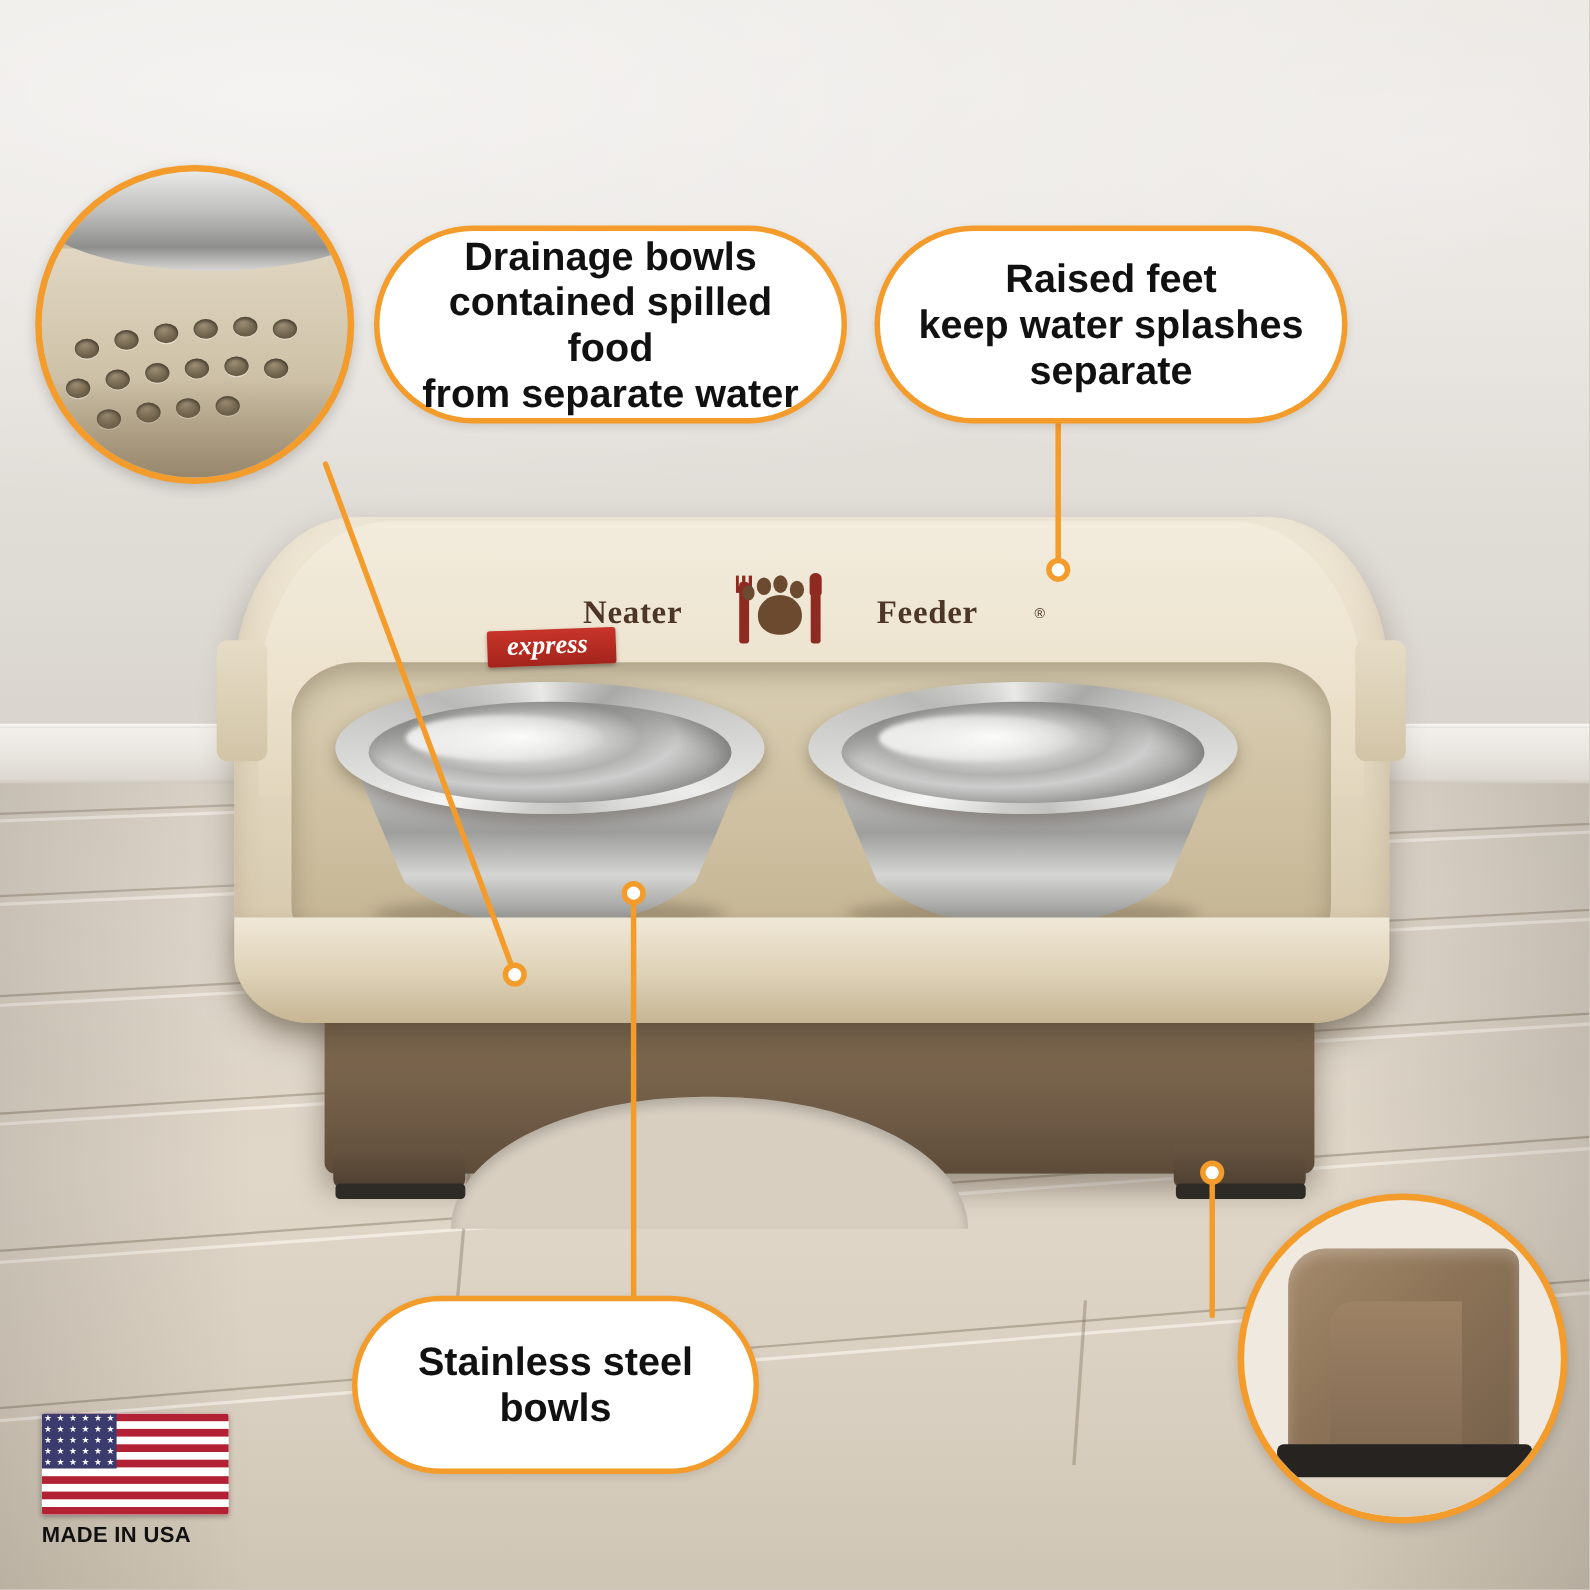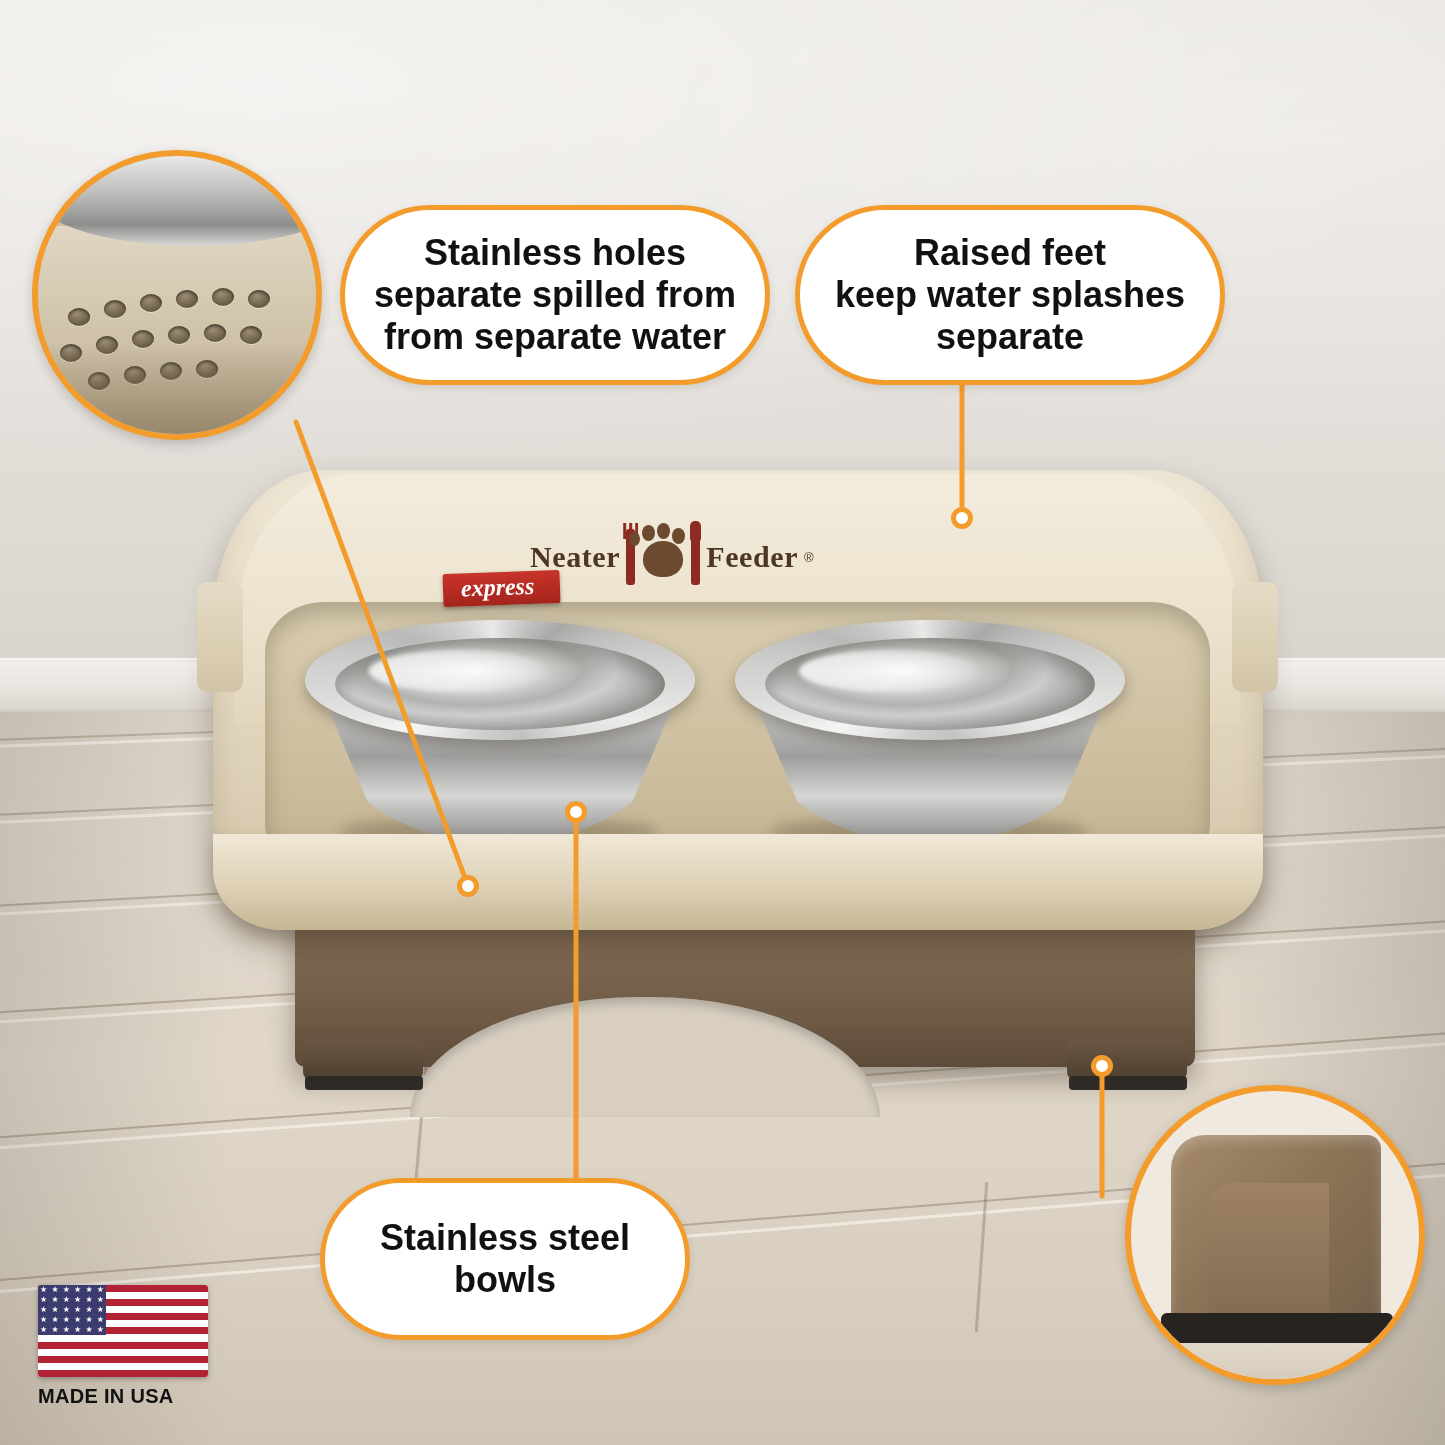--- a/index.html
+++ b/index.html
@@ -115,21 +115,21 @@
     position:absolute;top:130px;width:46px;height:110px;
     background:linear-gradient(180deg,#e6dcc6,#d2c4a6);
     border-radius:10px;
   }
   .ear.l{left:2px;}
   .ear.r{left:1037px;}
 
   
   .logo{
     position:absolute;left:335px;top:60px;width:420px;height:90px;
-    display:flex;align-items:center;justify-content:flex-start;gap:6px;
+    display:flex;align-items:center;justify-content:space-between;gap:6px;
   }
   .logo-word{
     font-size:30px;font-weight:bold;color:#4e3626;letter-spacing:.6px;
     font-family:"Liberation Serif",serif;
   }
   .logo-icon{position:relative;width:74px;height:64px;}
   .paw{
     position:absolute;left:17px;top:16px;width:40px;height:36px;
     background:#6b4a2f;border-radius:50% 50% 46% 46%;
   }
@@ -398,22 +398,22 @@
     <path d="M1102,1196 L1102,1066" stroke="#F39C2B" stroke-width="5" fill="none" stroke-linecap="round"></path>
   </svg>
 
   <div class="dot" style="left:457px;top:875px;"></div>
   <div class="dot" style="left:951px;top:507px;"></div>
   <div class="dot" style="left:565px;top:801px;"></div>
   <div class="dot" style="left:1091px;top:1055px;"></div>
 
   <div class="callout" id="co-drain" style="left:340px;top:205px;width:430px;height:180px;font-size:36px;">
     <span>
-      <span>Stainless holes</span><br>
-      <span>separate spilled from</span><br>
+      <span>Drainage bowls</span><br>
+      <span>contained spilled food</span><br>
       <span>from separate water</span>
     </span>
   </div>
 
   <div class="callout" id="co-walls" style="left:795px;top:205px;width:430px;height:180px;font-size:36px;">
     <span>
       <span>Raised feet</span><br>
       <span>keep water splashes</span><br>
       <span>separate</span>
     </span>

